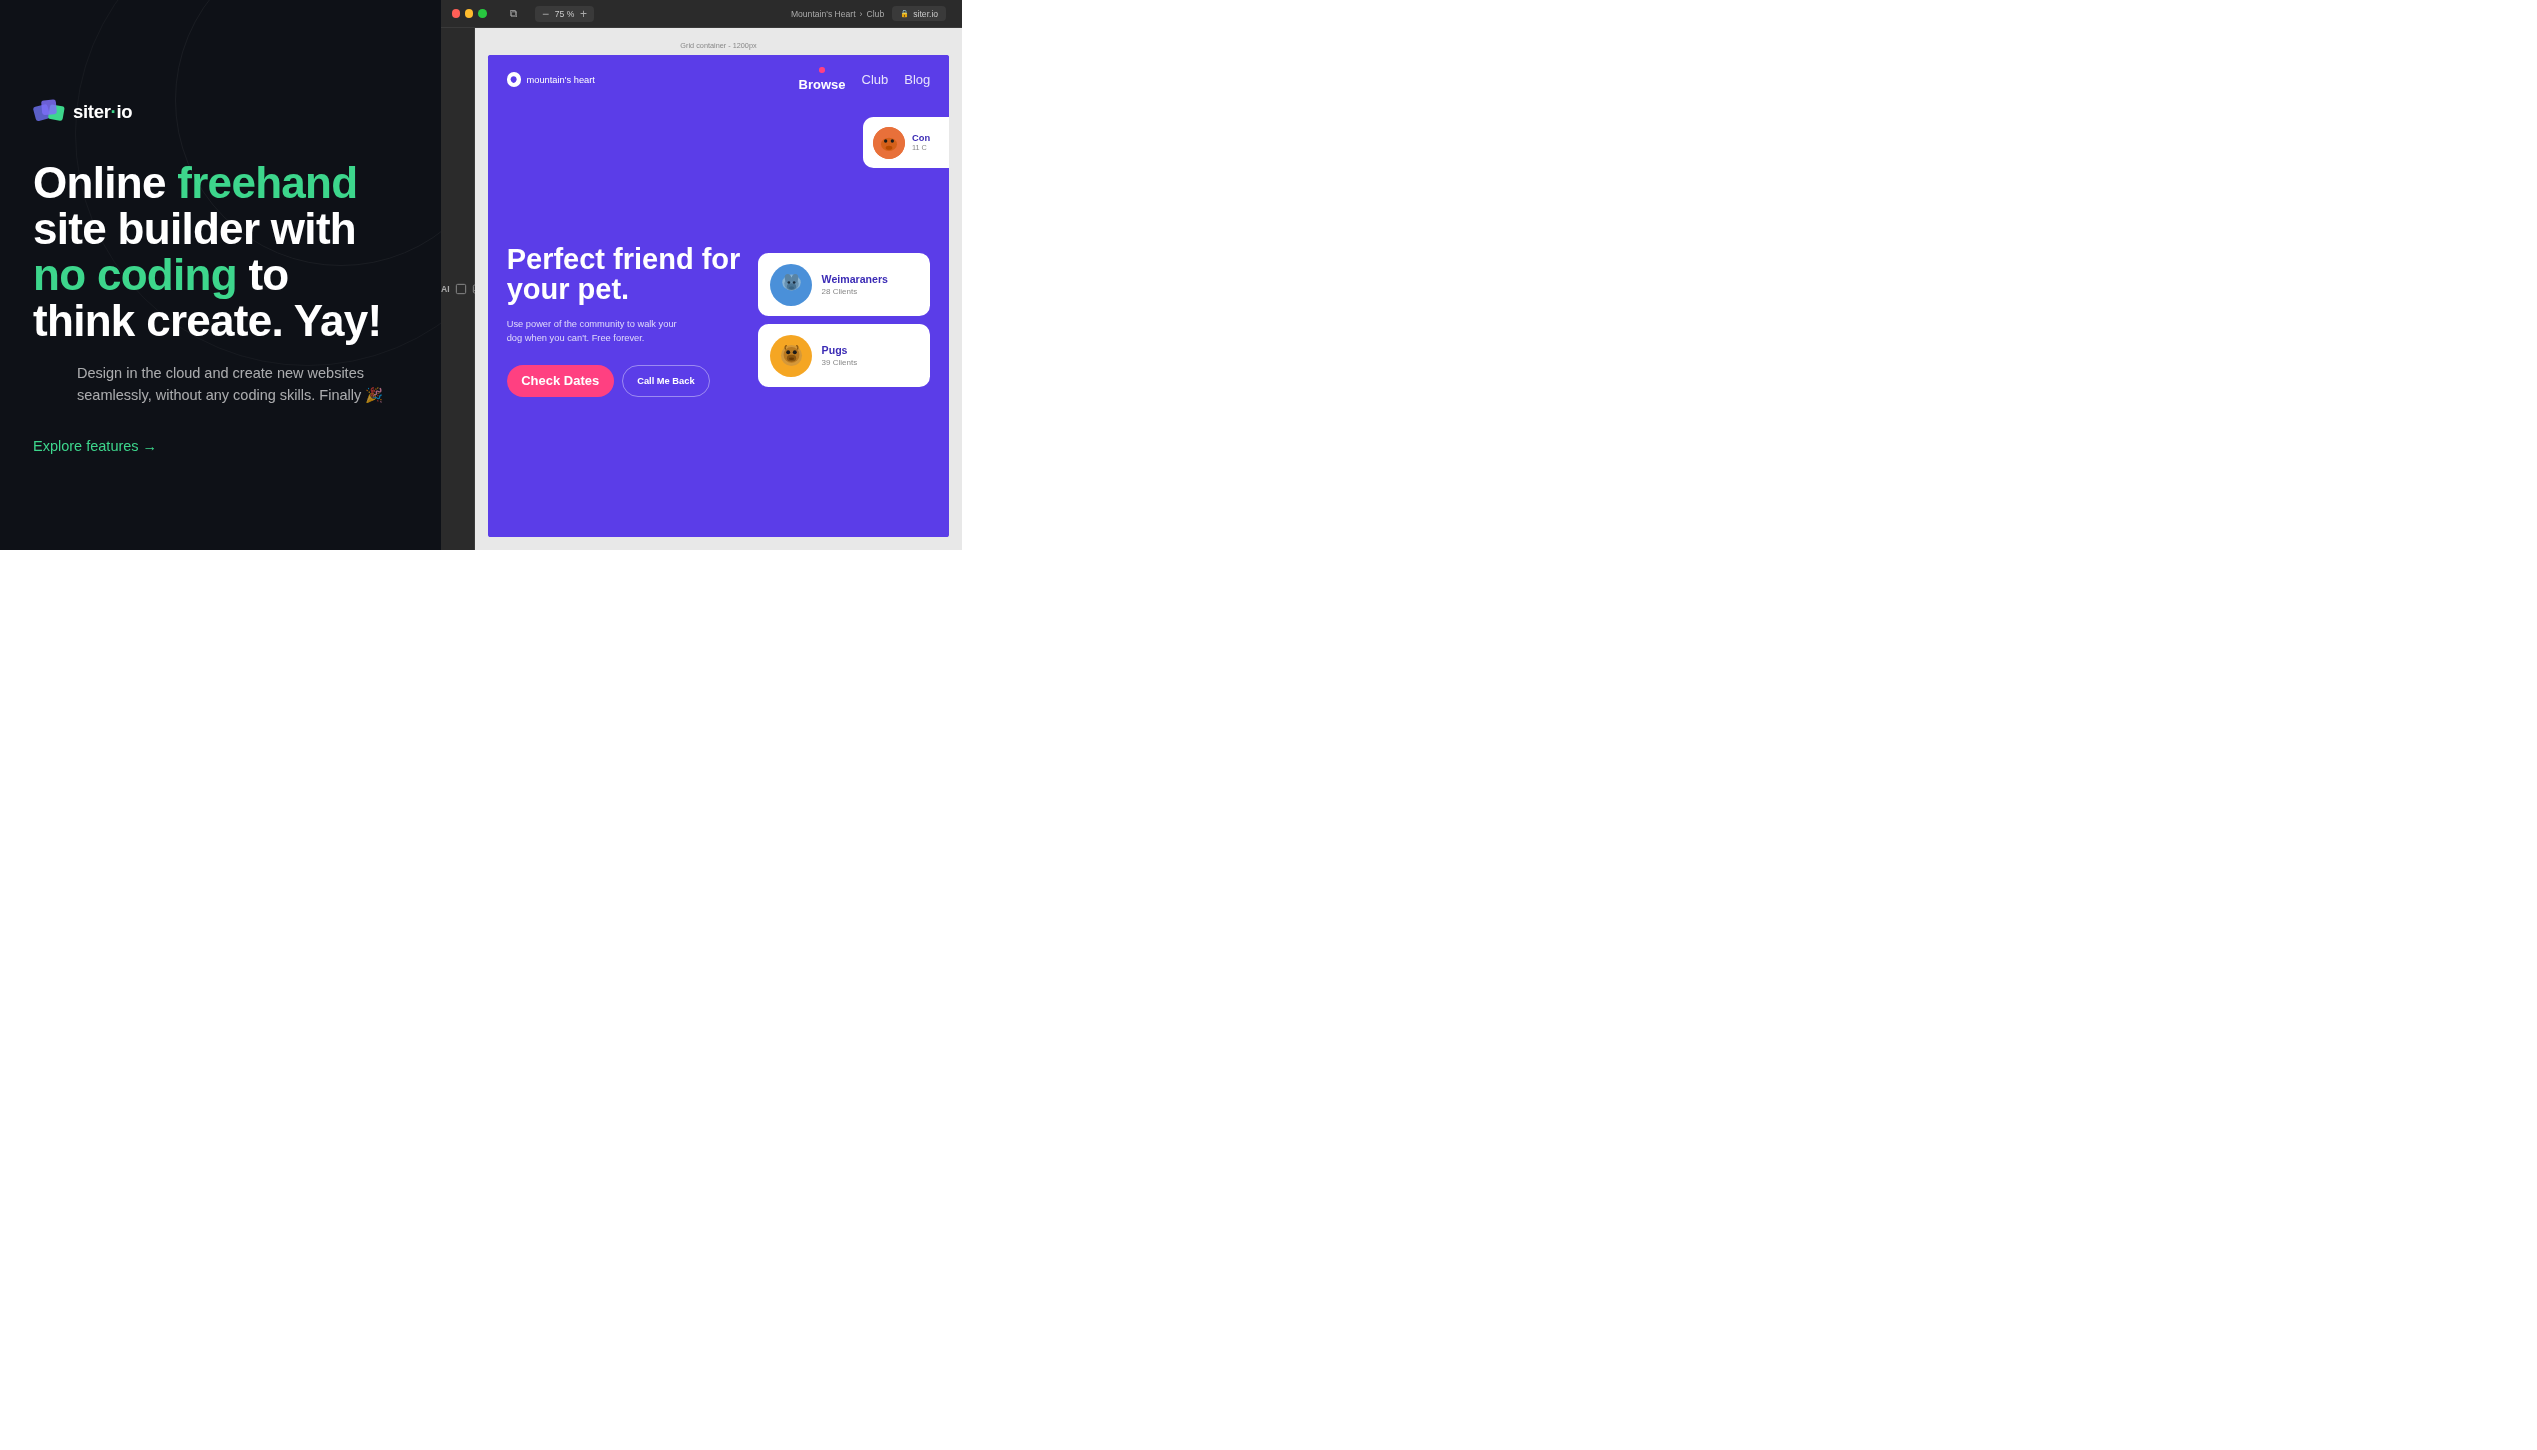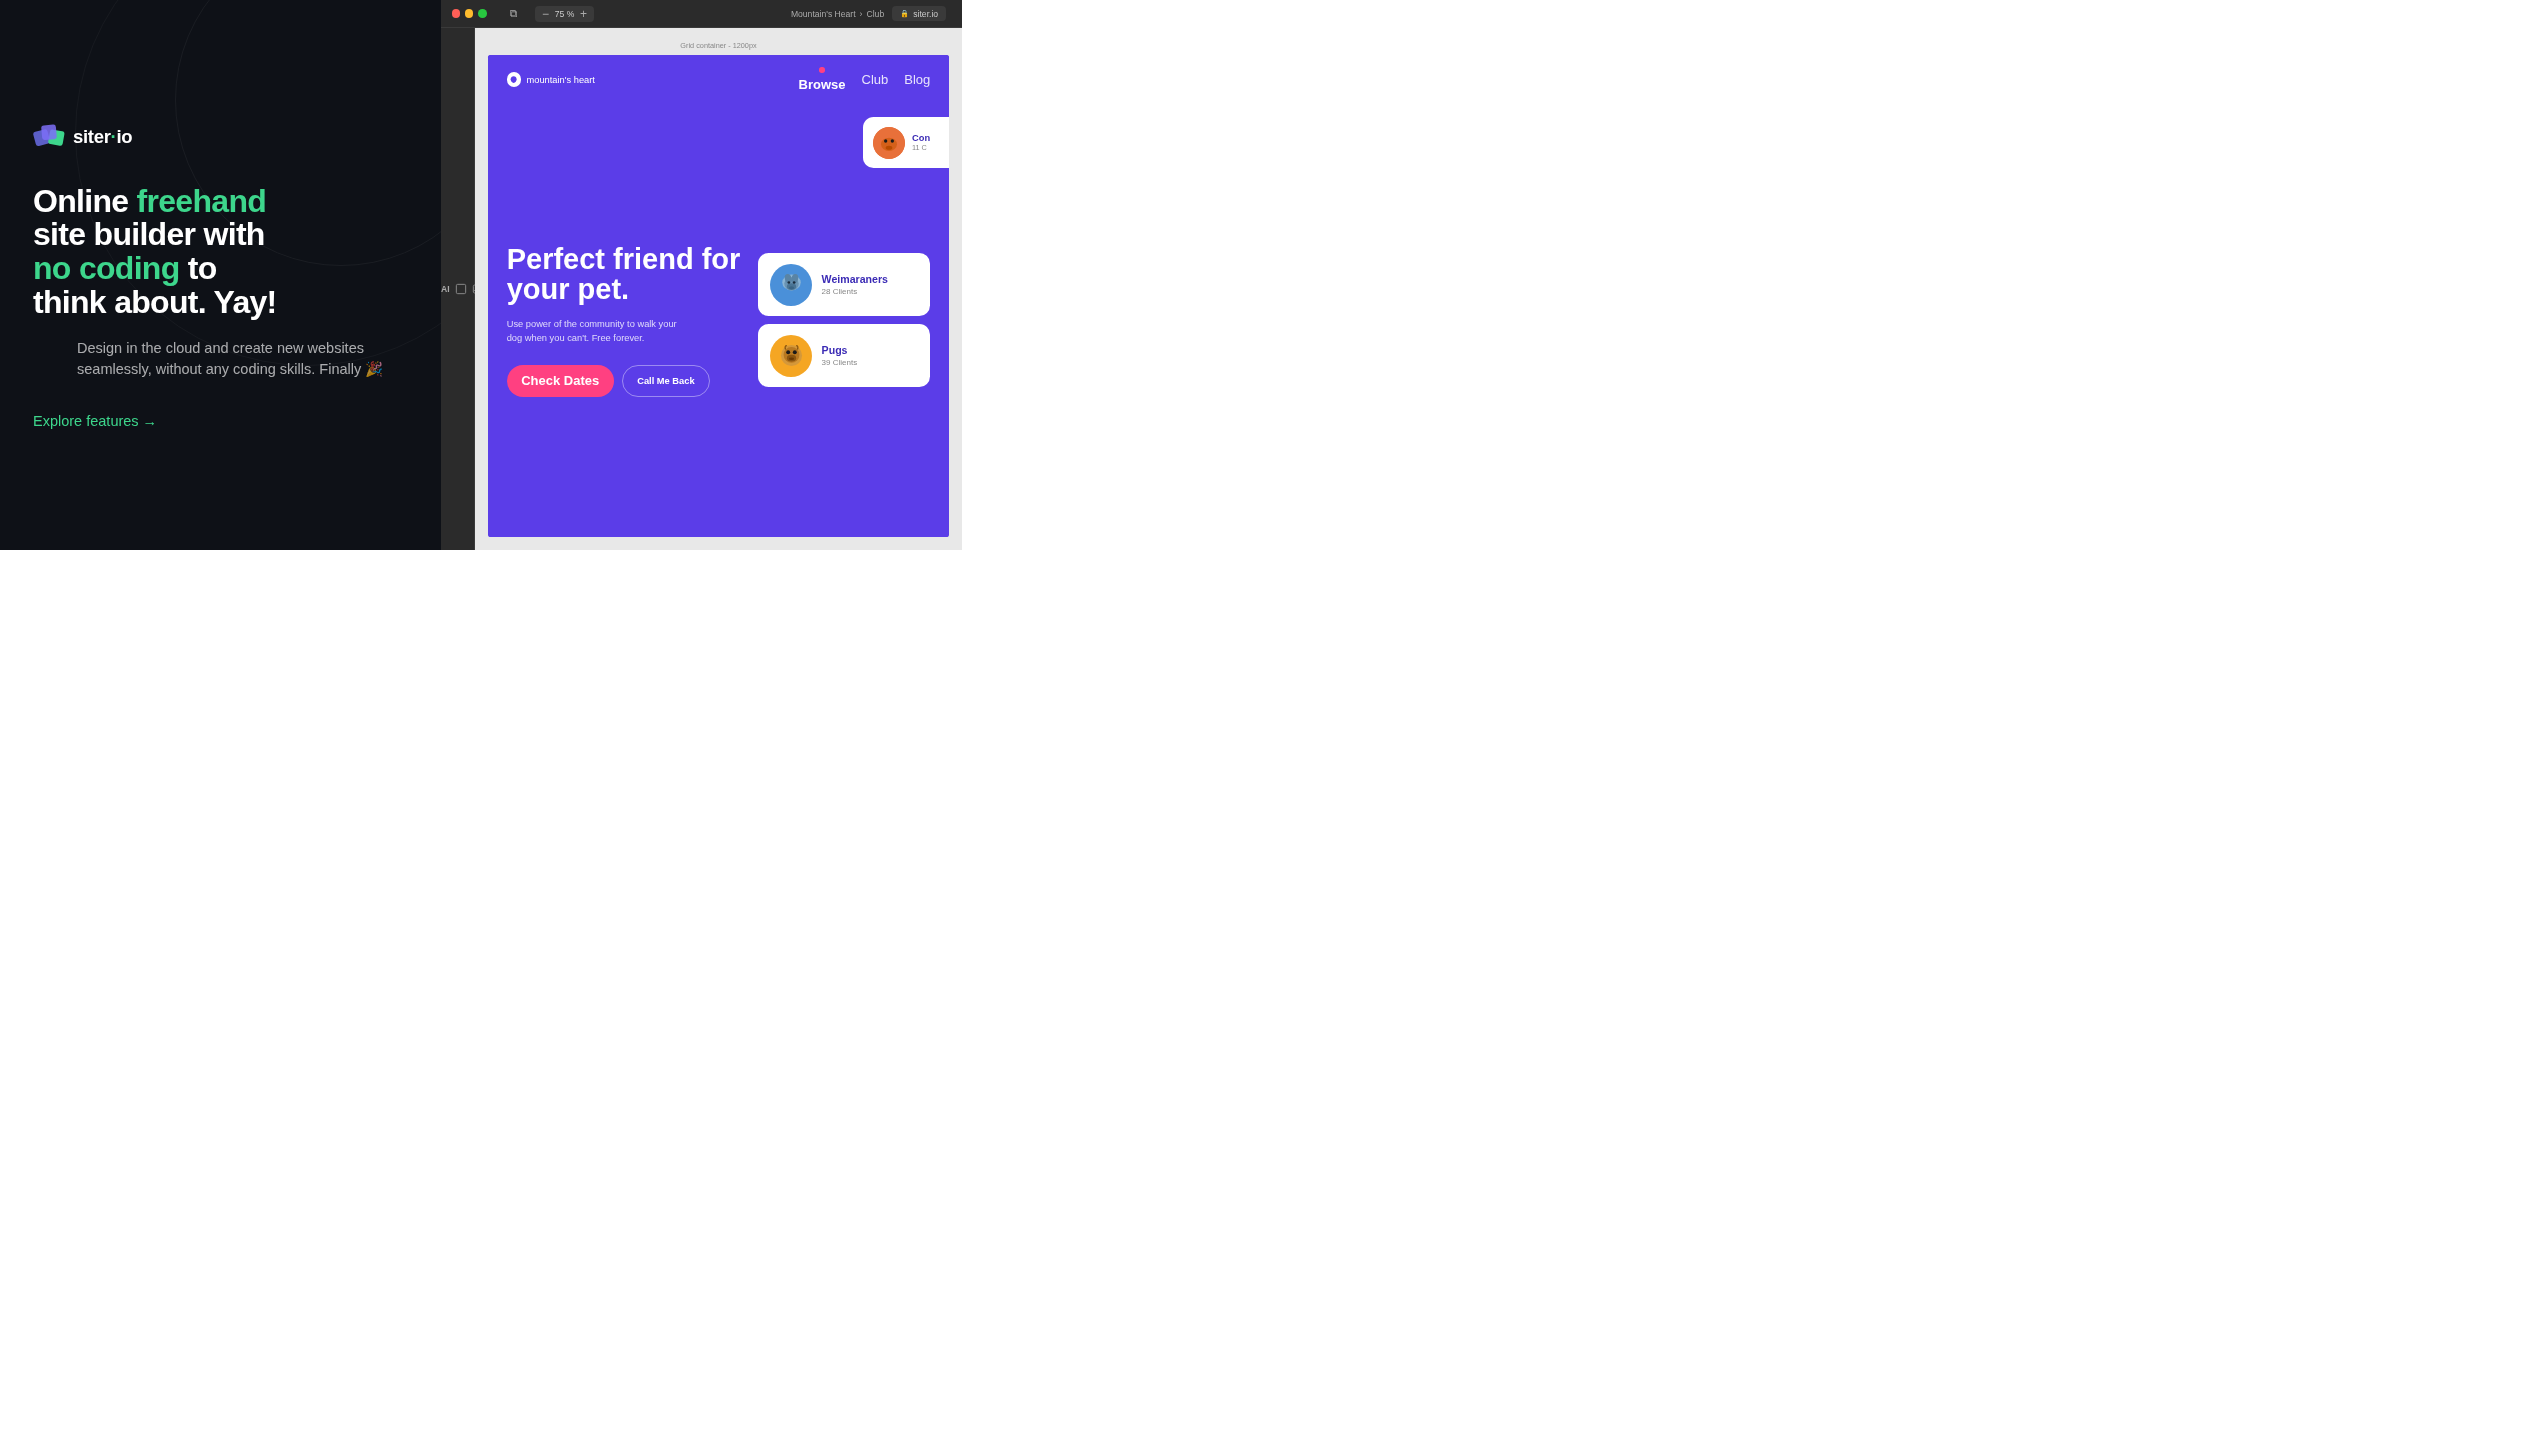--- a/index.html
+++ b/index.html
@@ -60,21 +60,21 @@
     }
 
     .logo-text {
       font-size: 18.5px;
       font-weight: 700;
       color: #ffffff;
       letter-spacing: -0.3px;
     }
 
     .headline {
-      font-size: 32px;
+      font-size: 44px;
       font-weight: 800;
       line-height: 1.05;
       color: #ffffff;
       margin-bottom: 18.5px;
       letter-spacing: -0.7px;
     }
 
     .headline .green {
       color: #3dd68c;
     }
@@ -480,21 +480,21 @@
 
     <span class="logo-text">
       <span>siter</span><span style="color:#3dd68c">·</span><span>io</span>
     </span>
   </div>
 
   <h1 class="headline">
     <span>Online </span><span class="green">freehand</span><br>
     <span>site builder with</span><br>
     <span class="green">no coding</span><span> to</span><br>
-    <span>think about. Yay!</span>
+    <span>think create. Yay!</span>
   </h1>
 
   <p class="subtext">Design in the cloud and create new websites seamlessly, without any coding skills. Finally 🎉</p>
 
   <a class="explore-link" href="#">Explore features →</a>
 </div>
 
 <div class="right-panel">
 
   <div class="browser-chrome">

